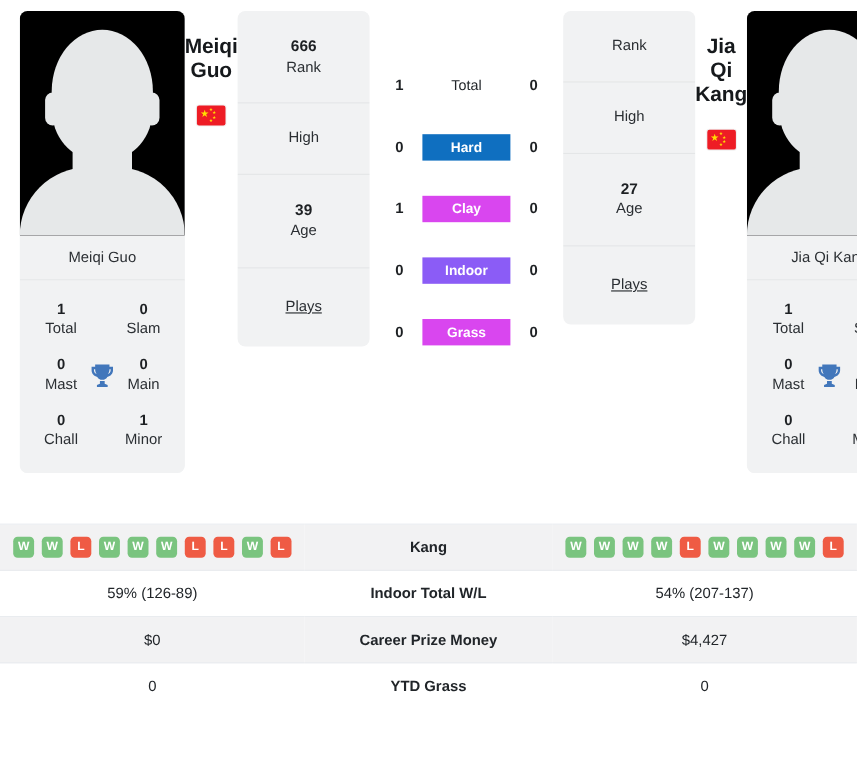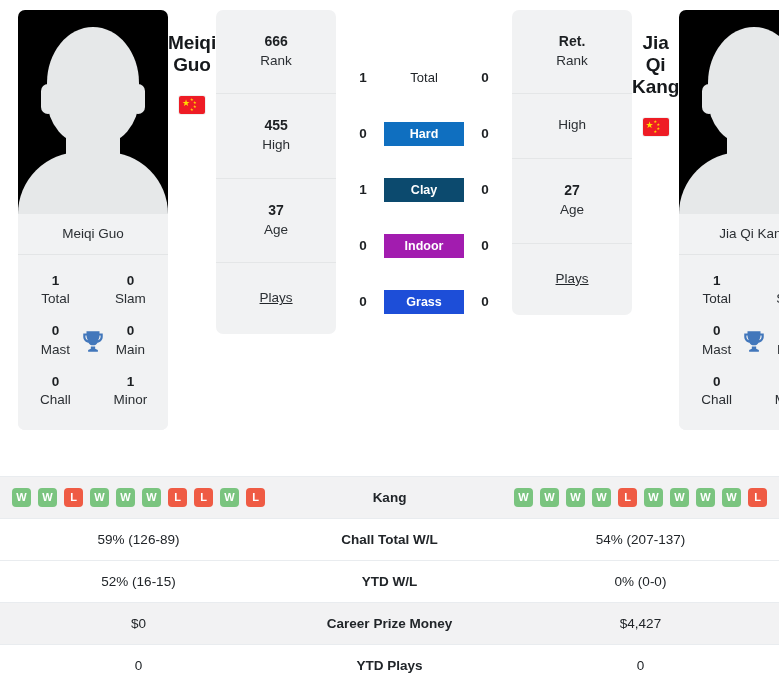--- a/index.html
+++ b/index.html
@@ -273,25 +273,24 @@
       </div>
     </div>
 
     <div class="side-col">
       <div class="stat-card">
         <div class="stat-block">
           <div class="stat-val">666</div>
           <div class="stat-lab">Rank</div>
         </div>
         <div class="stat-block">
-          <div class="stat-val">455</div>
           <div class="stat-lab">High</div>
         </div>
         <div class="stat-block">
-          <div class="stat-val">37</div>
+          <div class="stat-val">39</div>
           <div class="stat-lab">Age</div>
         </div>
         <div class="stat-block plays-block">
           <div class="stat-lab">Plays</div>
         </div>
       </div>
     </div>
 
     <div class="center-col">
       <div class="surface-row">
@@ -299,39 +298,38 @@
         <div class="surface-total">Total</div>
         <div class="sc-right">0</div>
       </div>
       <div class="surface-row">
         <div class="sc-left">0</div>
         <div class="surface-pill" id="pill-hard" style="background: rgb(15, 111, 192); color: rgb(255, 255, 255);">Hard</div>
         <div class="sc-right">0</div>
       </div>
       <div class="surface-row">
         <div class="sc-left">1</div>
-        <div class="surface-pill" id="pill-clay" style="background: #0c4a6e; color: rgb(255, 255, 255);">Clay</div>
+        <div class="surface-pill" id="pill-clay" style="background: #d946ef; color: rgb(255, 255, 255);">Clay</div>
         <div class="sc-right">0</div>
       </div>
       <div class="surface-row">
         <div class="sc-left">0</div>
-        <div class="surface-pill" id="pill-indoor" style="background: #a21caf; color: rgb(255, 255, 255);">Indoor</div>
+        <div class="surface-pill" id="pill-indoor" style="background: #8b5cf6; color: rgb(255, 255, 255);">Indoor</div>
         <div class="sc-right">0</div>
       </div>
       <div class="surface-row">
         <div class="sc-left">0</div>
-        <div class="surface-pill" id="pill-grass" style="background: #1d4ed8; color: rgb(255, 255, 255);">Grass</div>
+        <div class="surface-pill" id="pill-grass" style="background: #d946ef; color: rgb(255, 255, 255);">Grass</div>
         <div class="sc-right">0</div>
       </div>
     </div>
 
     <div class="side-col">
       <div class="stat-card">
         <div class="stat-block">
-          <div class="stat-val">Ret.</div>
           <div class="stat-lab">Rank</div>
         </div>
         <div class="stat-block">
           <div class="stat-lab">High</div>
         </div>
         <div class="stat-block">
           <div class="stat-val">27</div>
           <div class="stat-lab">Age</div>
         </div>
         <div class="stat-block plays-block">
@@ -430,34 +428,29 @@
               <div class="badge" style="background: rgb(122, 196, 127);">W</div>
               <div class="badge" style="background: rgb(122, 196, 127);">W</div>
               <div class="badge" style="background: rgb(122, 196, 127);">W</div>
               <div class="badge" style="background: rgb(122, 196, 127);">W</div>
               <div class="badge" style="background: rgb(239, 91, 68);">L</div>
             </div>
         </td>
       </tr>
       <tr>
         <td class="col-val">59% (126-89)</td>
-        <td class="col-lab">Chall Total W/L</td>
+        <td class="col-lab">Indoor Total W/L</td>
         <td class="col-val">54% (207-137)</td>
-      </tr>
-      <tr>
-        <td class="col-val">52% (16-15)</td>
-        <td class="col-lab">YTD W/L</td>
-        <td class="col-val">0% (0-0)</td>
       </tr>
       <tr class="shaded">
         <td class="col-val">$0</td>
         <td class="col-lab">Career Prize Money</td>
         <td class="col-val">$4,427</td>
       </tr>
       <tr>
         <td class="col-val">0</td>
-        <td class="col-lab">YTD Plays</td>
+        <td class="col-lab">YTD Grass</td>
         <td class="col-val">0</td>
       </tr>
     </tbody>
   </table>
 
 </div>
 
 </body></html>

